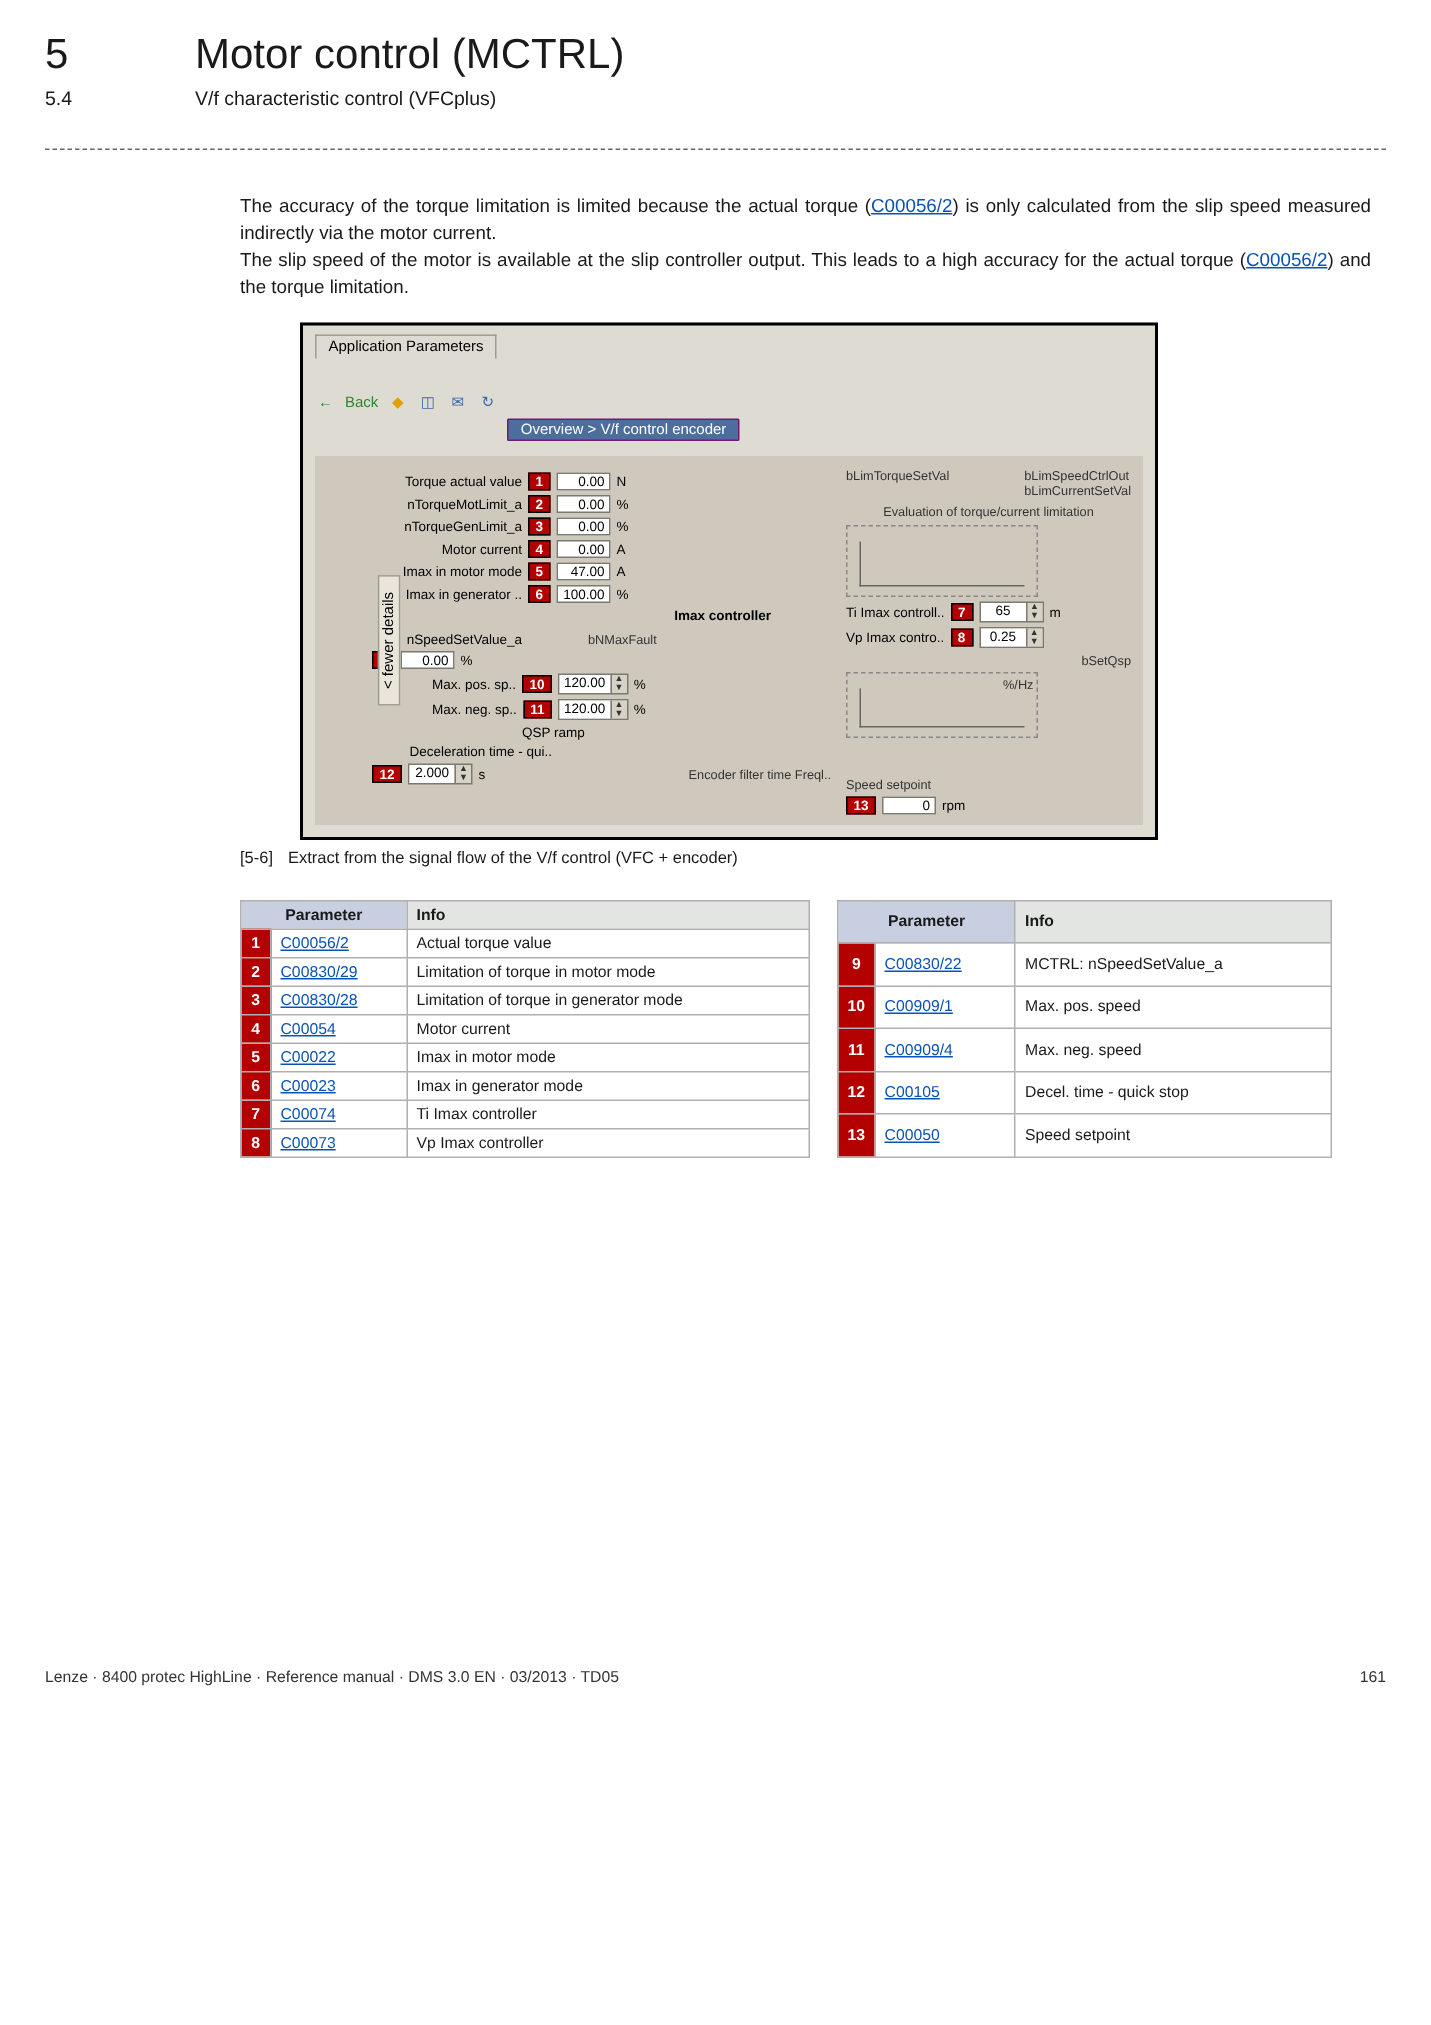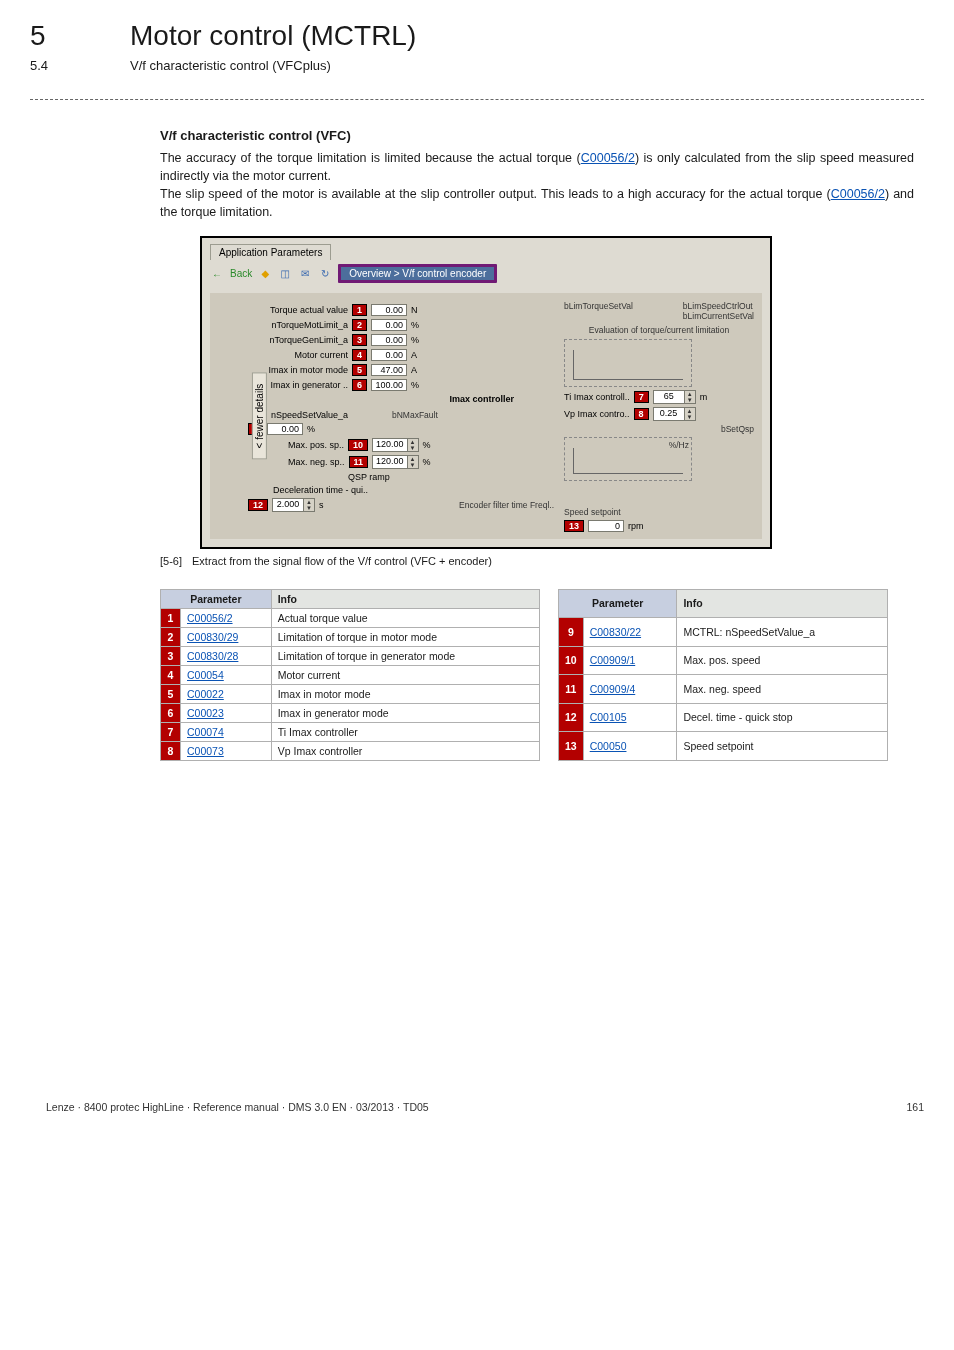--- a/index.html
+++ b/index.html
@@ -54,23 +54,24 @@
     padding:4px 8px;
     display:flex;
     align-items:center;
     gap:6px;
   }
   .tb-icon { width:14px; height:14px; display:inline-flex; align-items:center; justify-content:center; }
   .crumb {
     background:#4c6e9c;
     color:#fff;
     padding:1px 8px;
-    border:3px solid #701a75;
+    border:1px solid #701a75;
     font-size:10px;
     border-radius:1px;
+    margin-top:36px;
   }
   .pane {
     margin:6px 8px 8px 8px;
     background:#cec9bc;
     padding:8px 8px 4px 38px;
     position:relative;
   }
   .fewer {
     position:absolute;
     left:6px;
@@ -150,41 +151,39 @@
   .ptab .num-cell { background:#b30000; color:#fff; font-weight:700; text-align:center; width:20px; }
   .ptab .param-cell a { color:#0a53b4; text-decoration:underline; }
 
   .footer {
     display:flex;
     justify-content:space-between;
     font-size:10.5px;
     color:#333;
     margin-top:340px;
     padding-bottom:20px;
-    margin-left:16px;
   }
   .footer .pnum { font-weight:400; }
 </style>
 </head>
 <body>
 
 <div class="chapter-header">
   <div class="chapter-num">5</div>
   <div class="chapter-title">Motor control (MCTRL)</div>
 </div>
 <div class="section-row">
   <div class="section-num">5.4</div>
   <div class="section-title">V/f characteristic control (VFCplus)</div>
 </div>
 
 <hr class="dashed-hr">
 
 <div class="content-wrap">
 
-  <div class="sub-head">V/f characteristic control (VFC)</div>
   <p class="body-text">
     <span>The accuracy of the torque limitation is limited because the actual torque (</span><a class="link" href="#">C00056/2</a><span>) is only calculated from the slip speed measured indirectly via the motor current.</span>
   </p>
 
   <p class="body-text">
     <span>The slip speed of the motor is available at the slip controller output. This leads to a high accuracy for the actual torque (</span><a class="link" href="#">C00056/2</a><span>) and the torque limitation.</span>
   </p>
 
   <div class="app-shot">
     <div class="app-tab">

